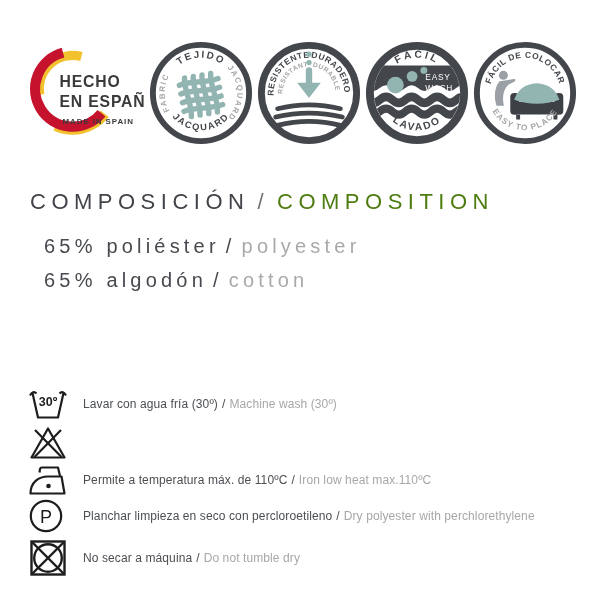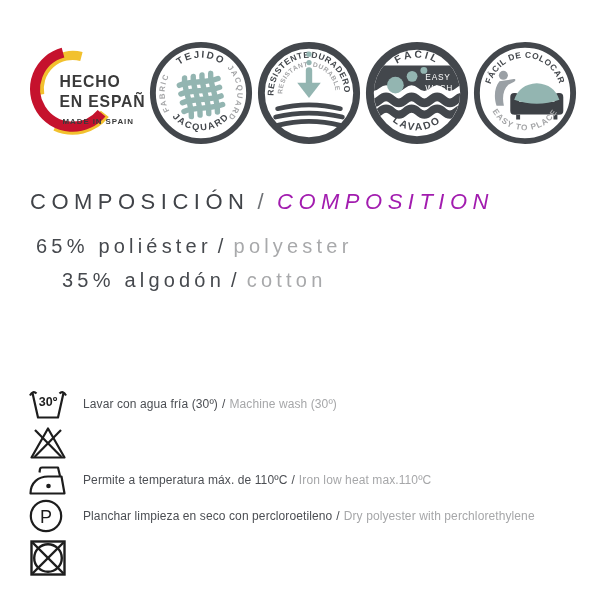--- a/index.html
+++ b/index.html
@@ -17,23 +17,23 @@
   .b-bot{font-size:9.5px;font-weight:bold;fill:#43474c;letter-spacing:1.6px;}
   .b-bot-sm{font-size:8.4px;font-weight:bold;fill:#a4a5a7;letter-spacing:1px;}
   .b-side{font-size:8px;font-weight:bold;fill:#a4a5a7;letter-spacing:1.4px;}
   .b-inner{font-size:6.8px;font-weight:bold;fill:#a4a5a7;letter-spacing:.5px;}
   .b-white{fill:#ffffff;}
   
   .heading{
     position:absolute;left:30px;top:189px;font-size:22px;font-weight:400;
     letter-spacing:5.5px;color:#404348;white-space:nowrap;
   }
-  .heading .en{color:#a21caf;font-style:italic;}
+  .heading .en{color:#4d7c0f;}
   .heading .sep{color:#6f7276;padding:0 8px;}
-  .comp{position:absolute;left:36px;top:235px;text-align:center;}
+  .comp{position:absolute;left:44px;top:235px;}
   .comp-line{font-size:20px;letter-spacing:4.2px;color:#46494e;white-space:nowrap;margin-bottom:11px;}
   .comp-line .en{color:#a8a9ab;}
   .comp-line .sep{color:#46494e;padding:0 6px;}
   
   .care{position:absolute;left:28px;top:384px;width:572px;}
   .care-row{display:flex;align-items:center;}
   .care-row:nth-child(1){height:40px;}
   .care-row:nth-child(2){height:38px;}
   .care-row:nth-child(3){height:36px;}
   .care-row:nth-child(4){height:36px;}
@@ -167,21 +167,21 @@
 
 <div class="heading">
   <span class="es">COMPOSICIÓN</span><span class="sep">/</span><span class="en">COMPOSITION</span>
 </div>
 
 <div class="comp">
   <div class="comp-line">
     <span class="es">65% poliéster</span><span class="sep">/</span><span class="en">polyester</span>
   </div>
   <div class="comp-line">
-    <span class="es">35% algodón</span><span class="sep">/</span><span class="en">cotton</span>
+    <span class="es">65% algodón</span><span class="sep">/</span><span class="en">cotton</span>
   </div>
 </div>
 
 <div class="care">
 
   <div class="care-row">
     <div class="care-icon-box">
       <svg width="40" height="36" viewBox="0 0 40 36">
         <g fill="none" stroke="#1d1d1d" stroke-width="2.2" stroke-linejoin="round">
           <path d="M 4.5 7 L 10 31.5 L 30 31.5 L 35.5 7"></path>
@@ -239,15 +239,18 @@
     <div class="care-icon-box">
       <svg width="40" height="40" viewBox="0 0 40 40">
         <g fill="none" stroke="#1d1d1d" stroke-width="2.4" stroke-linejoin="miter">
           <rect x="3.5" y="3.5" width="33" height="33"></rect>
           <circle cx="20" cy="20" r="13.8"></circle>
           <path d="M 4.5 4.5 L 35.5 35.5"></path>
           <path d="M 35.5 4.5 L 4.5 35.5"></path>
         </g>
       </svg>
     </div>
+    <div class="care-text">
+      <span class="es">No secar a máquina</span><span class="sep">/</span><span class="en">Do not tumble dry</span>
+    </div>
   </div>
 
 </div>
 
 </body></html>

